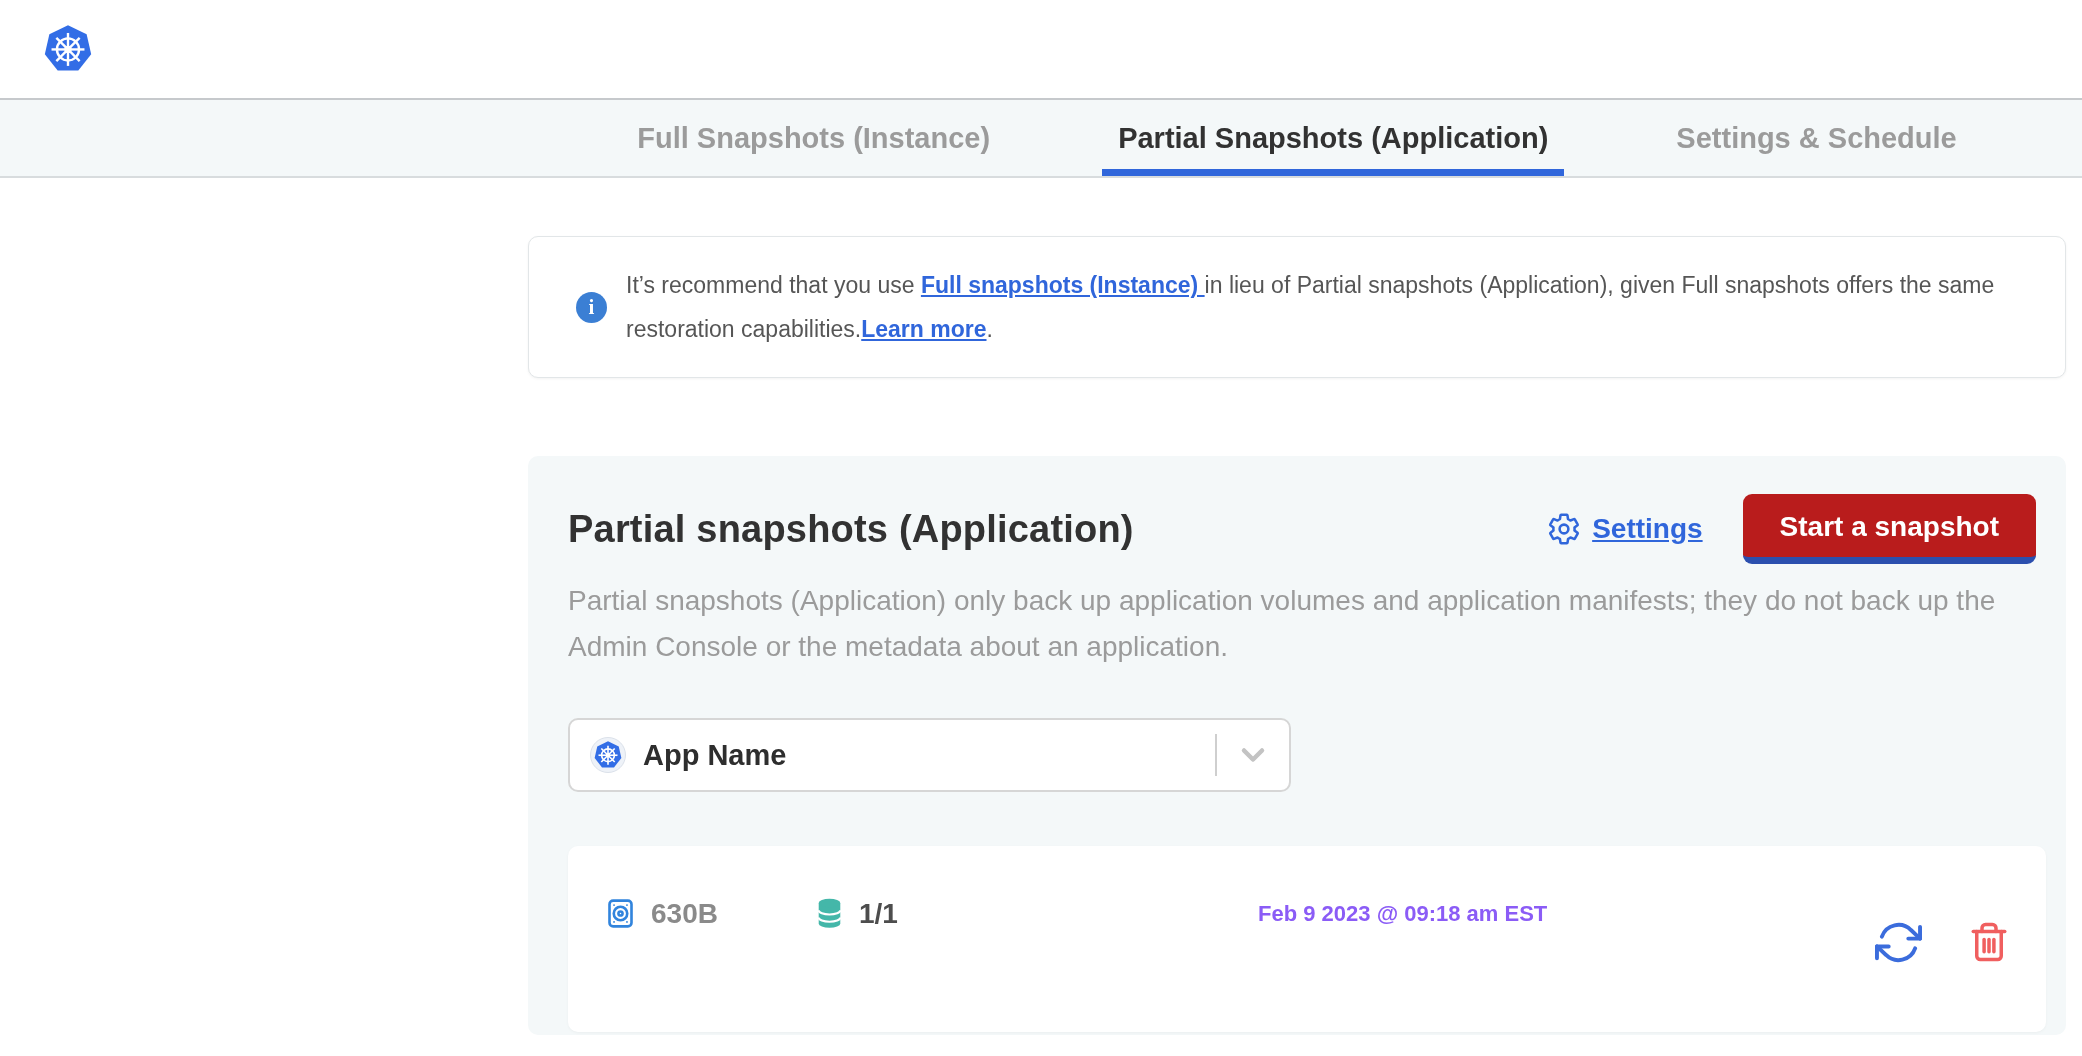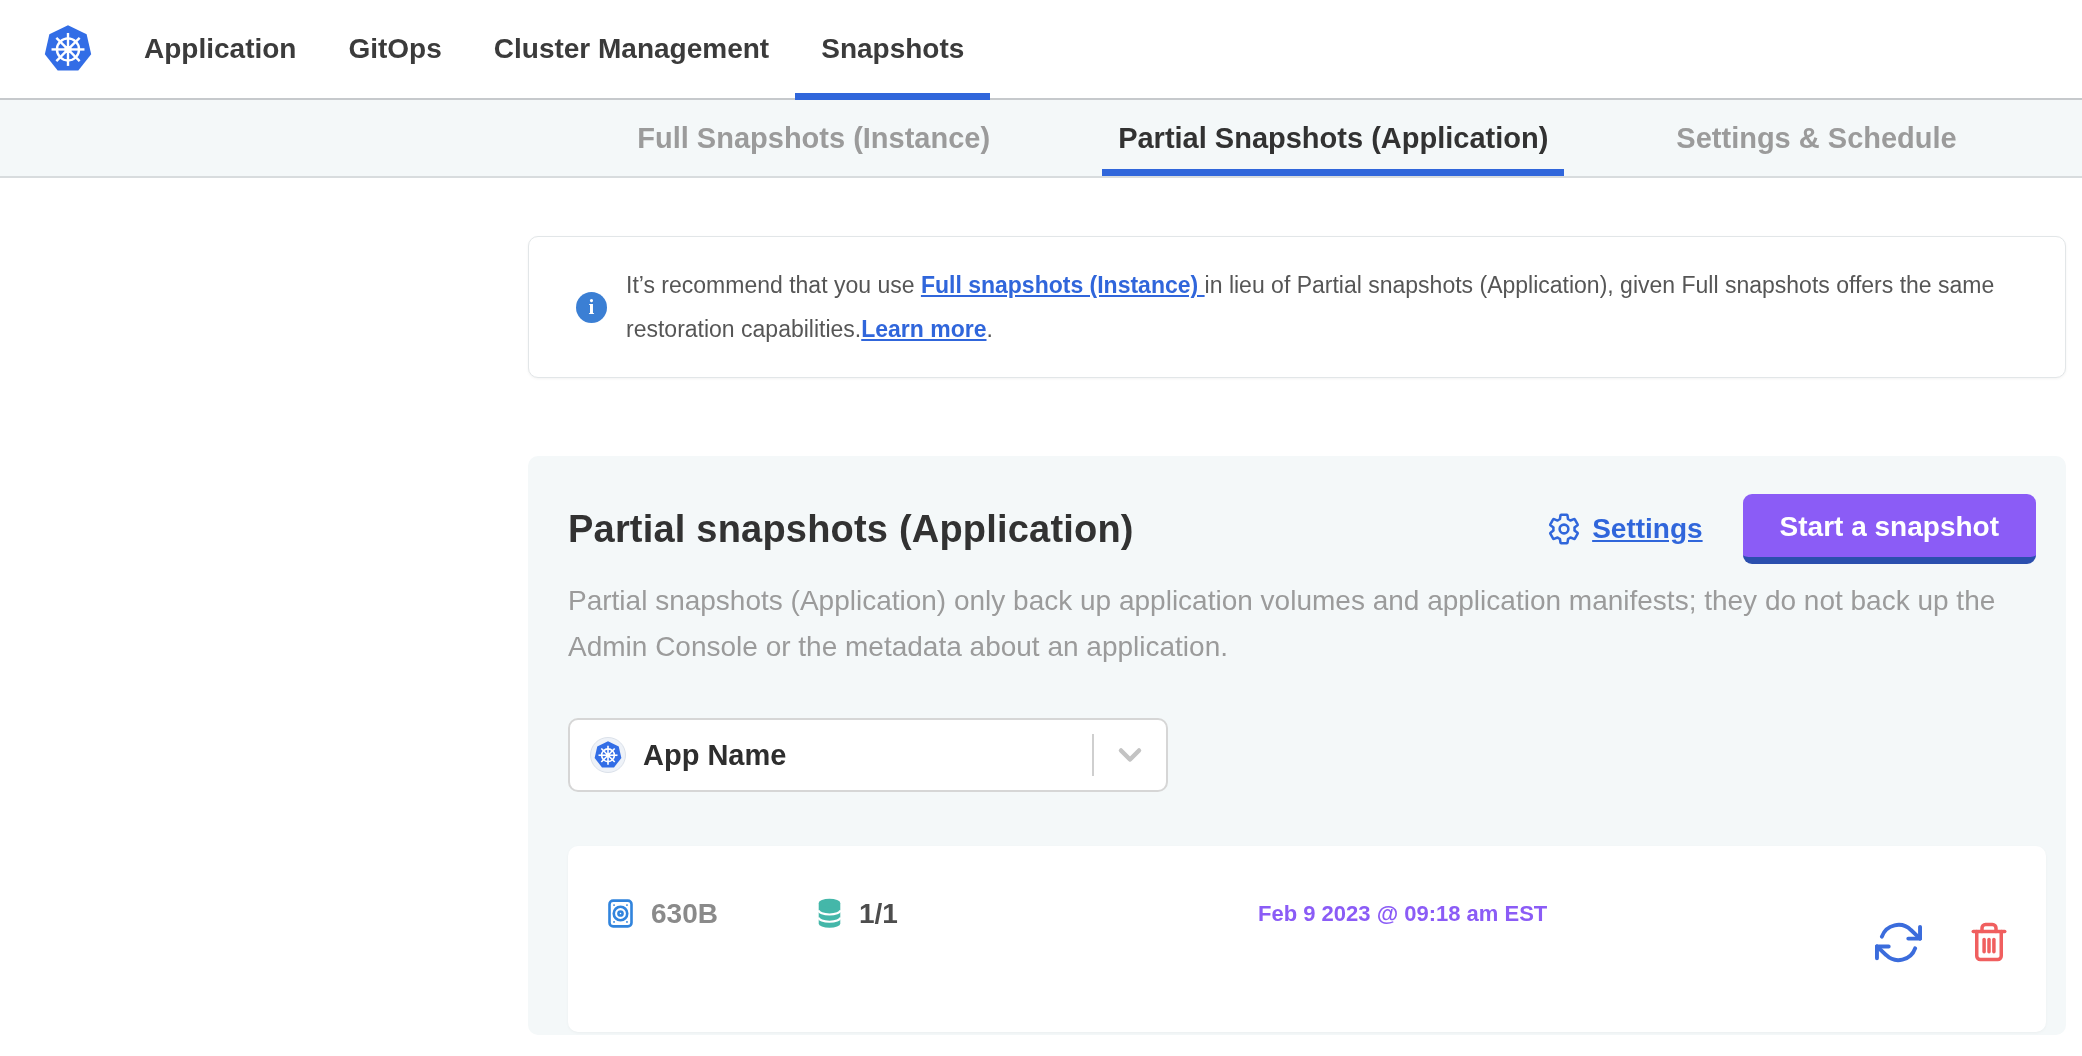--- a/index.html
+++ b/index.html
@@ -27,25 +27,25 @@
   .info-icon { flex: 0 0 auto; width: 31px; height: 31px; border-radius: 50%; background: #3b7fd4; color: #fff; display: flex; align-items: center; justify-content: center; font: 700 21px "Liberation Serif", serif; }
   .banner-text { margin-left: 19px; font-size: 23px; line-height: 44px; color: #565656; }
   .banner-text a { color: #3066db; font-weight: 700; text-decoration: underline; cursor: pointer; }
 
   
   .panel { margin-top: 78px; height: 579px; background: #f4f8f9; border-radius: 10px; padding: 38px 30px 28px 40px; }
   .panel-header { display: flex; align-items: center; }
   .panel-title { flex: 1; font-size: 38px; font-weight: 700; color: #323232; letter-spacing: .2px; }
   .settings-link { display: flex; align-items: center; gap: 11px; margin-right: 40px; color: #3066db; font-size: 28px; font-weight: 700; cursor: pointer; }
   .settings-link .label { text-decoration: underline; }
-  .start-btn { background: #8b5cf6; color: #fff; font-family: inherit; font-size: 28px; font-weight: 700; border: 0; border-bottom: 7px solid #2b4fae; border-radius: 9px; padding: 17px 37px 14px; cursor: pointer; }
+  .start-btn { background: #b91c1c; color: #fff; font-family: inherit; font-size: 28px; font-weight: 700; border: 0; border-bottom: 7px solid #2b4fae; border-radius: 9px; padding: 17px 37px 14px; cursor: pointer; }
   .panel-desc { margin-top: 14px; width: 1466px; font-size: 28px; line-height: 46px; color: #9b9b9b; }
 
   
-  .app-select { margin-top: 48px; width: 600px; height: 74px; background: #fff; border: 2px solid #d6d6d6; border-radius: 10px; display: flex; align-items: center; cursor: pointer; }
+  .app-select { margin-top: 48px; width: 723px; height: 74px; background: #fff; border: 2px solid #d6d6d6; border-radius: 10px; display: flex; align-items: center; cursor: pointer; }
   .app-chip { margin-left: 20px; width: 36px; height: 36px; border-radius: 50%; background: #eef2f8; border: 1px solid #dbe1ea; display: flex; align-items: center; justify-content: center; }
   .app-chip svg { width: 30px; height: 30px; }
   .app-name { margin-left: 17px; flex: 1; font-size: 29px; font-weight: 700; color: #2e2e2e; }
   .select-divider { width: 2px; height: 42px; background: #cfcfcf; }
   .select-chevron { width: 72px; display: flex; align-items: center; justify-content: center; color: #c3c3c3; }
 
   
   .snap-card { margin-top: 54px; width: 1478px; height: 186px; background: #fff; border-radius: 10px; box-shadow: 0 1px 3px rgba(0,0,0,.04); padding: 36px 36px 30px; display: grid; grid-template-columns: 654px 1fr auto; grid-template-rows: auto auto; row-gap: 26px; align-items: center; }
   .snap-name { font-size: 38px; font-weight: 700; color: #323232; cursor: pointer; }
   .snap-date { font-size: 22px; font-weight: 700; color: #8b5cf6; }
@@ -74,26 +74,20 @@
       <line x1="12" y1="12.2" x2="12" y2="19.8"></line>
       <line x1="12" y1="12.2" x2="19.6" y2="12.2"></line>
       <line x1="12" y1="12.2" x2="4.4" y2="12.2"></line>
       <line x1="12" y1="12.2" x2="17.37" y2="6.83"></line>
       <line x1="12" y1="12.2" x2="17.37" y2="17.57"></line>
       <line x1="12" y1="12.2" x2="6.63" y2="17.57"></line>
       <line x1="12" y1="12.2" x2="6.63" y2="6.83"></line>
     </g>
     <circle cx="12" cy="12.2" r="1.7" fill="#fff"></circle>
   </svg>
-  <div class="nav-items">
-    <div class="nav-item">Application</div>
-    <div class="nav-item">GitOps</div>
-    <div class="nav-item">Cluster Management</div>
-    <div class="nav-item active">Snapshots</div>
-  </div>
 </div>
 
 <div class="subnav">
   <div class="subnav-inner">
     <div class="subtab">Full Snapshots (Instance)</div>
     <div class="subtab active">Partial Snapshots (Application)</div>
     <div class="subtab">Settings &amp; Schedule</div>
   </div>
 </div>
 

